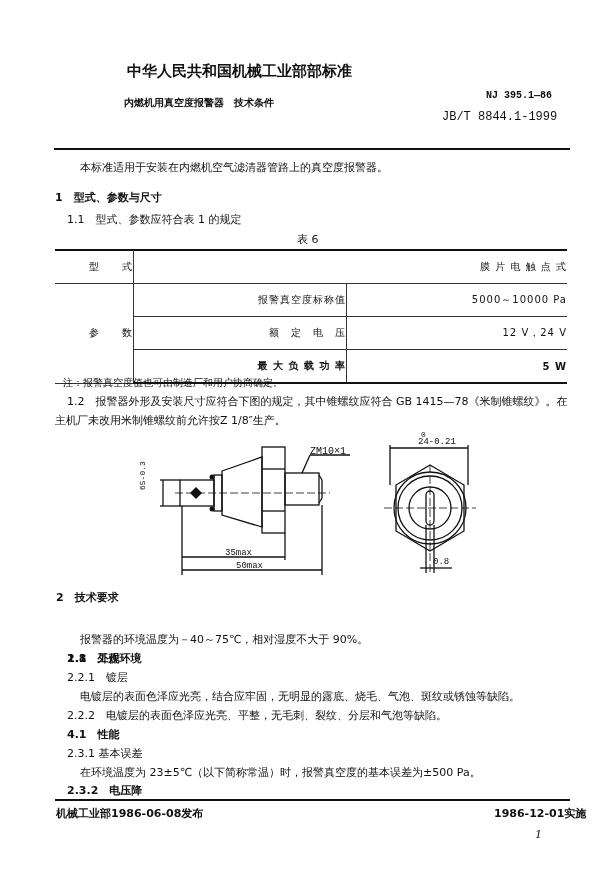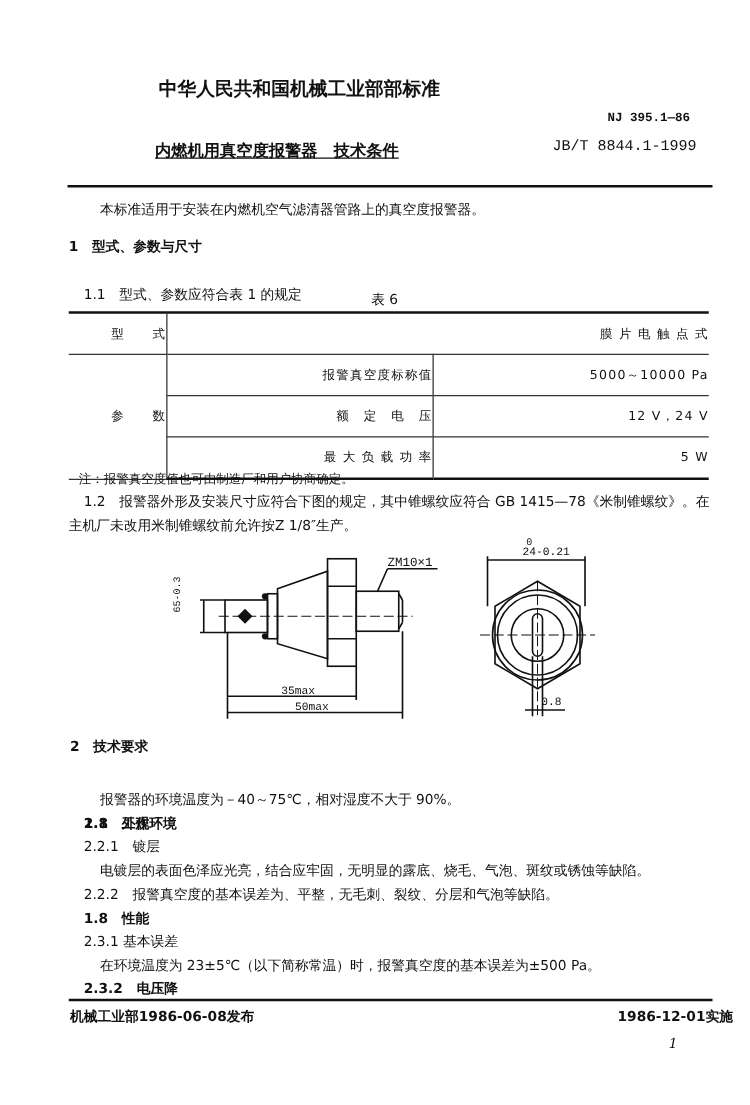--- a/index.html
+++ b/index.html
@@ -12,36 +12,36 @@
   .f11 { font-size: 11px; }
   .f10 { font-size: 10px; }
   .mono { font-family: "Liberation Mono", monospace; }
   .rule { position: absolute; background: #111; }
   table.spec { position: absolute; left: 55px; top: 250px; width: 512px;
                border-collapse: collapse; font-size: 10px; }
   table.spec td { height: 32px; text-align: right; padding: 0;
                   border-bottom: 1px solid #333; letter-spacing: 1px; }
   table.spec tr:first-child td { height: 33px; }
   table.spec td.vline { border-right: 1px solid #333; }
-  table.spec tr.last td { border-bottom: 2px solid #111; }
+  table.spec tr.last td { border-bottom: 2px solid #111; font-weight: bold; }
 </style>
 </head>
 <body>
 
 <div class="abs bold f13" style="left:127px;top:62px;font-size:15px;">中华人民共和国机械工业部部标准</div>
 <div class="abs bold f10 mono" style="left:486px;top:90px;">NJ 395.1—86</div>
-<div class="abs bold" style="left:124px;top:112px;font-size:13px;text-decoration:underline;">内燃机用真空度报警器　技术条件</div>
+<div class="abs bold" style="left:124px;top:96px;font-size:10px;">内燃机用真空度报警器　技术条件</div>
 <div class="abs f12 mono" style="left:442px;top:110px;">JB/T 8844.1-1999</div>
 
 <div class="rule" style="left:54px;top:148px;width:516px;height:2px;"></div>
 
 <div class="abs f11" style="left:80px;top:160px;">本标准适用于安装在内燃机空气滤清器管路上的真空度报警器。</div>
 
 <div class="abs bold f11" style="left:55px;top:190px;">1　型式、参数与尺寸</div>
-<div class="abs f11" style="left:67px;top:212px;margin-top:16px;">1.1　型式、参数应符合表 1 的规定</div>
+<div class="abs f11" style="left:67px;top:212px;">1.1　型式、参数应符合表 1 的规定</div>
 <div class="abs f11" style="left:297px;top:232px;">表 6</div>
 
 <div class="rule" style="left:55px;top:249px;width:512px;height:2px;"></div>
 <table class="spec">
   <tbody>
       <tr>
     <td class="vline" style="width:78px;">型　　式</td>
     <td colspan="2">膜 片 电 触 点 式</td>
   </tr>
   <tr>
@@ -123,22 +123,22 @@
 <div class="abs mono" style="left:421px;top:430px;font-size:8px;">0</div>
 <div class="abs mono" style="left:418px;top:437px;font-size:9px;">24-0.21</div>
 <div class="abs mono" style="left:433px;top:557px;font-size:9px;">0.8</div>
 
 <div class="abs bold f11" style="left:56px;top:590px;">2　技术要求</div>
 <div class="abs bold f11" style="left:67px;top:615px;margin-top:36px;">2.1　工作环境</div>
 <div class="abs f11" style="left:80px;top:632px;text-align:center;">报警器的环境温度为－40～75℃，相对湿度不大于 90%。</div>
 <div class="abs bold f11" style="left:67px;top:651px;">1.8　外观</div>
 <div class="abs f11" style="left:67px;top:670px;">2.2.1　镀层</div>
 <div class="abs f11" style="left:80px;top:689px;">电镀层的表面色泽应光亮，结合应牢固，无明显的露底、烧毛、气泡、斑纹或锈蚀等缺陷。</div>
-<div class="abs f11" style="left:67px;top:708px;">2.2.2　报警真空度的基本误差为、平整，无毛刺、裂纹、分层和气泡等缺陷。</div>
-<div class="abs bold f11" style="left:67px;top:727px;">1.8　性能</div>
+<div class="abs f11" style="left:67px;top:708px;">2.2.2　电镀层的表面色泽应光亮、平整，无毛刺、裂纹、分层和气泡等缺陷。</div>
+<div class="abs bold f11" style="left:67px;top:727px;">4.1　性能</div>
 <div class="abs f11" style="left:67px;top:746px;">2.3.1 基本误差</div>
 <div class="abs f11" style="left:80px;top:765px;">在环境温度为 23±5℃（以下简称常温）时，报警真空度的基本误差为±500 Pa。</div>
 <div class="abs bold f11" style="left:67px;top:783px;">2.3.2　电压降</div>
 
 <div class="rule" style="left:55px;top:799px;width:515px;height:2px;"></div>
 <div class="abs bold f11" style="left:56px;top:806px;">机械工业部1986-06-08发布</div>
 <div class="abs bold f11" style="left:494px;top:806px;">1986-12-01实施</div>
 <div class="abs f11" style="left:535px;top:828px;font-style:italic;font-family:'DejaVu Serif',serif;">1</div>
 
 </body></html>

